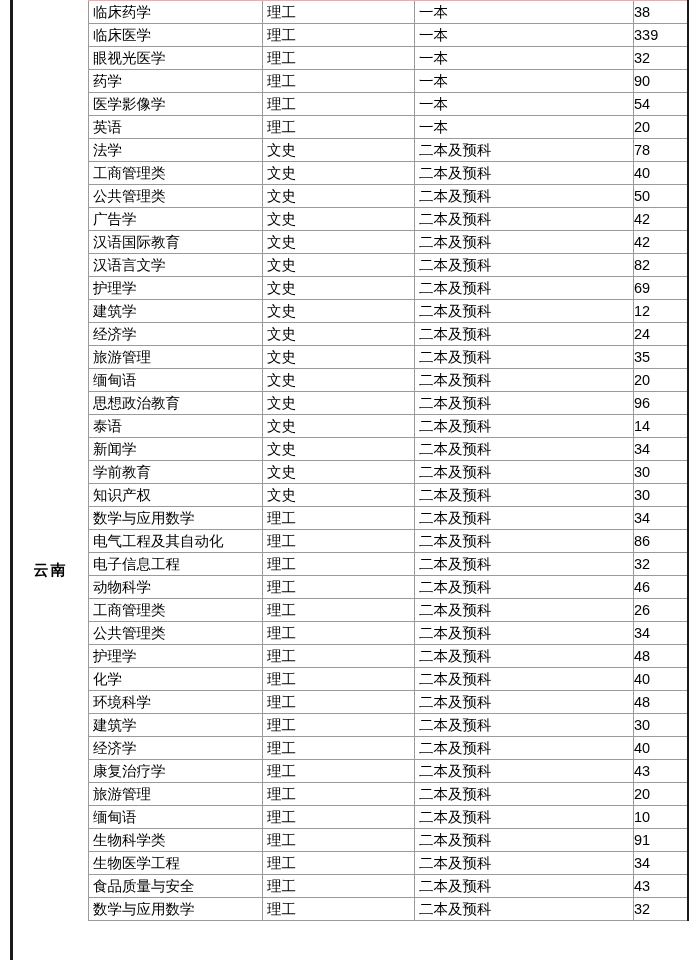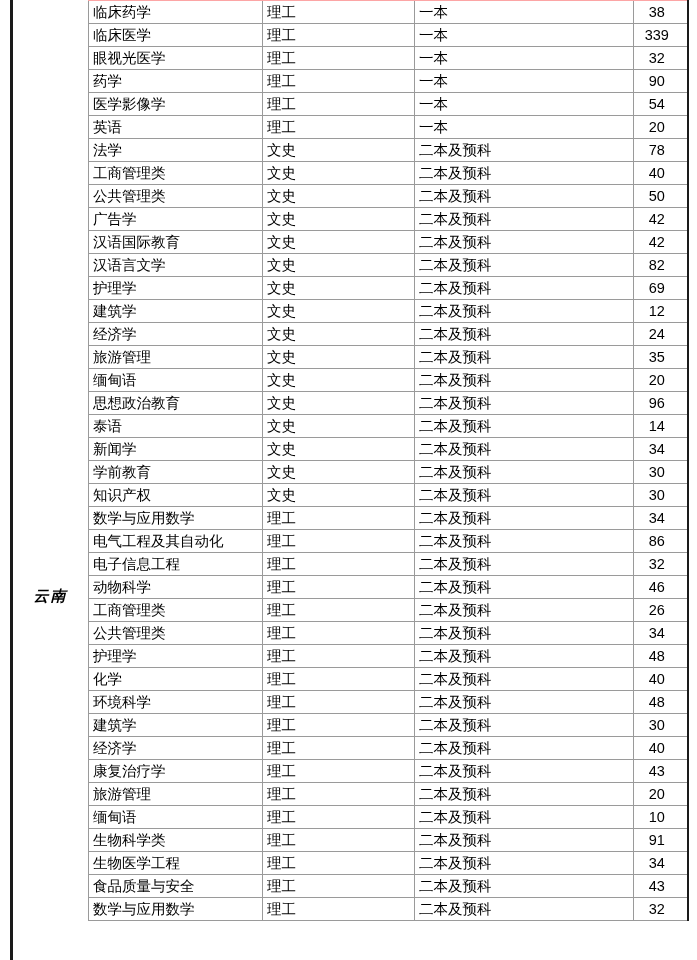--- a/index.html
+++ b/index.html
@@ -71,33 +71,33 @@
     border: 1px solid #9a9a9a;
     white-space: nowrap;
     overflow: hidden;
     vertical-align: middle;
     line-height: 21px;
   }
   
   table.grid tr td:last-child { border-right: 2px solid #1a1a1a; }
   table.grid tr:first-child td { border-top: 2px solid #fca5a5; }
   table.grid td.num {
-    text-align: center;
+    text-align: left;
     padding: 0 7px 0 0;
     font-size: 14.5px;
   }
 </style>
 </head>
 <body>
 
 <div id="page">
 
   <div class="page-edge"></div>
 
-  <div class="province-label" style="top: 588px; font-style: italic;">云南</div>
+  <div class="province-label" style="top: 562px;">云南</div>
 
   <div class="table-wrap">
     <table class="grid">
       <colgroup>
         <col class="c-major">
         <col class="c-track">
         <col class="c-batch">
         <col class="c-count">
       </colgroup>
       <tbody>

